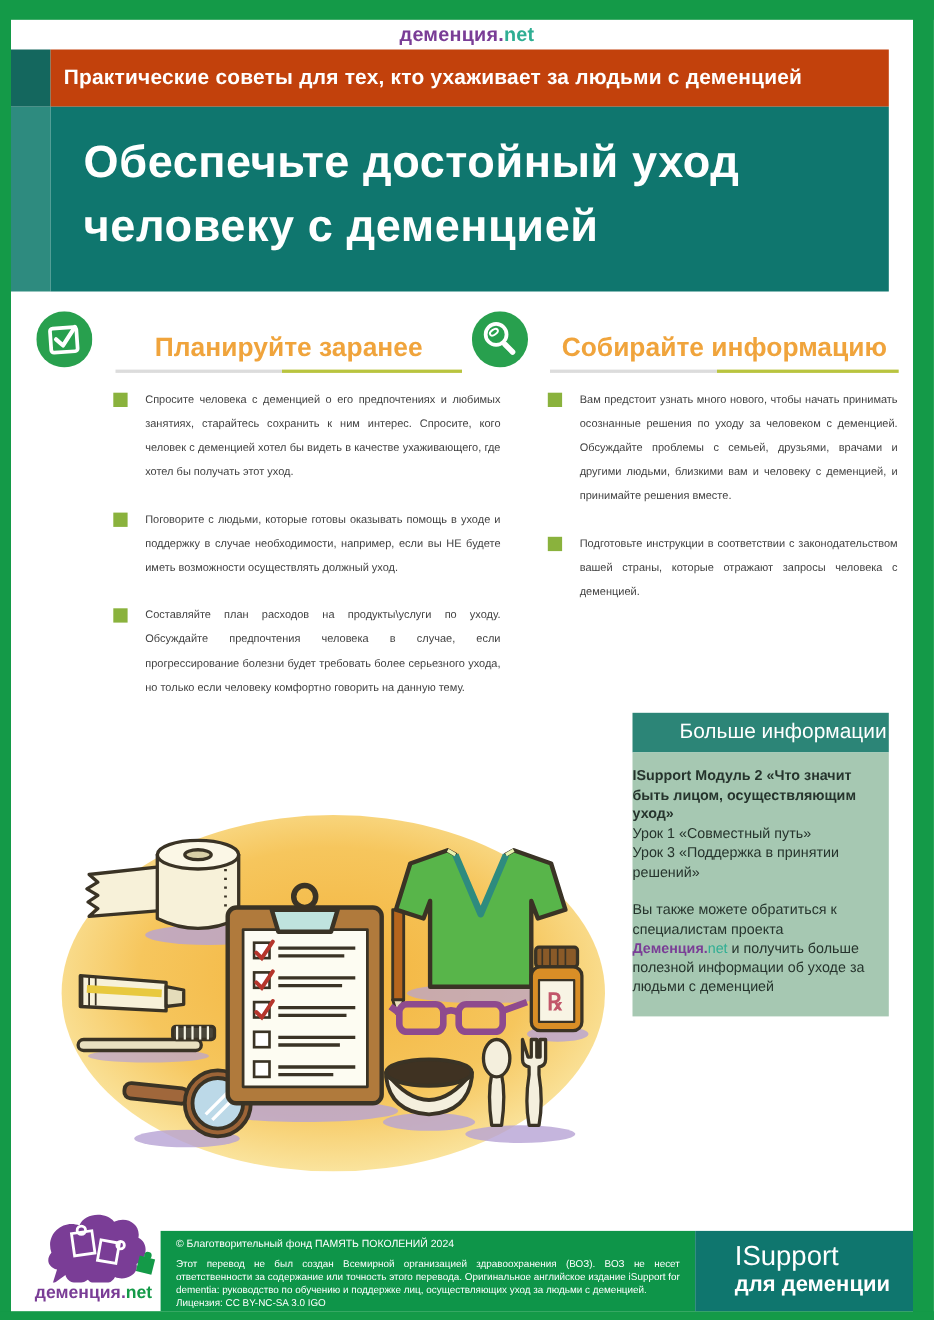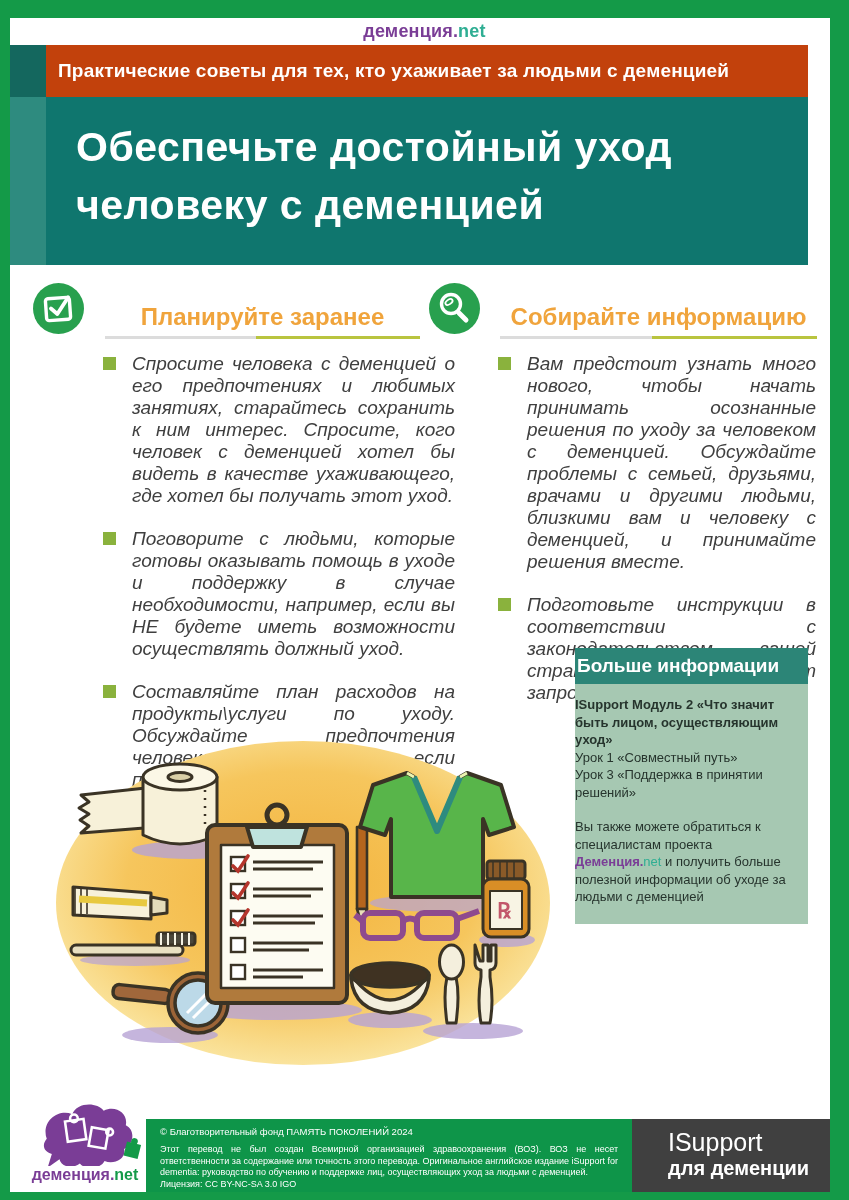--- a/index.html
+++ b/index.html
@@ -38,43 +38,43 @@
   .icon-circle{position:absolute;width:51px;height:51px;}
   .sec-title{position:absolute;top:300px;height:34px;font-size:24px;font-weight:bold;
     color:#f0a43c;text-align:center;line-height:34px;}
   .sec-underline{position:absolute;top:336px;height:3px;
     background:linear-gradient(to right,#dcdcdc 0 48%,#b9c43f 48% 100%);}
 
   
   .bullets{position:absolute;list-style:none;margin:0;padding:0;}
   .bullets li{display:flex;margin-bottom:21px;}
   .bullet-sq{flex:0 0 13px;width:13px;height:13px;background:#8ab23d;margin-top:4px;}
-  .bullet-tx{flex:1;margin-left:16px;font-size:19px;line-height:22px;color:#3f3f3f;
-    text-align:justify;font-style:italic;}
+  .bullet-tx{flex:1;margin-left:16px;font-size:10px;line-height:22px;color:#3f3f3f;
+    text-align:justify;}
 
   
   .infobox{position:absolute;left:575px;top:648px;width:233px;}
-  .infobox-header{background:#2c8577;color:#ffffff;font-weight:bold;font-size:19px;
-    padding:7px 2px;}
+  .infobox-header{background:#2c8577;color:#ffffff;font-weight:normal;font-size:19px;
+    padding:7px 2px;text-align:right;}
   .infobox-body{background:#a6c8b2;color:#26342d;font-size:13px;line-height:17.5px;
     padding:12px 13px 18px 0;}
   .infobox-body .bold{font-weight:bold;}
   .infobox-gap{height:17px;}
 
   
   .illus{position:absolute;left:55px;top:735px;width:495px;height:330px;}
 
   
   .footer-logo{position:absolute;left:22px;top:1098px;width:126px;height:92px;text-align:center;}
   .footer-logo .wordmark{font-size:16px;font-weight:bold;margin-top:-4px;}
   .footer-green{position:absolute;left:146px;top:1119px;width:486px;height:73px;background:#0e9549;
     color:#ffffff;box-sizing:border-box;padding:7px 14px 0 14px;}
   .f-copy{font-size:9.5px;margin-bottom:7px;}
   .f-small{font-size:9px;line-height:11.5px;text-align:justify;}
-  .footer-teal{position:absolute;left:632px;top:1119px;width:198px;height:73px;background:#404040;
+  .footer-teal{position:absolute;left:632px;top:1119px;width:198px;height:73px;background:#0f766e;
     color:#ffffff;box-sizing:border-box;padding:9px 0 0 36px;}
   .f-isupport{font-size:25px;line-height:28px;}
   .f-dementia{font-size:20px;font-weight:bold;line-height:24px;}
 </style>
 </head>
 <body>
 
 <div class="page">
 
   <div class="frame frame-top"></div>

